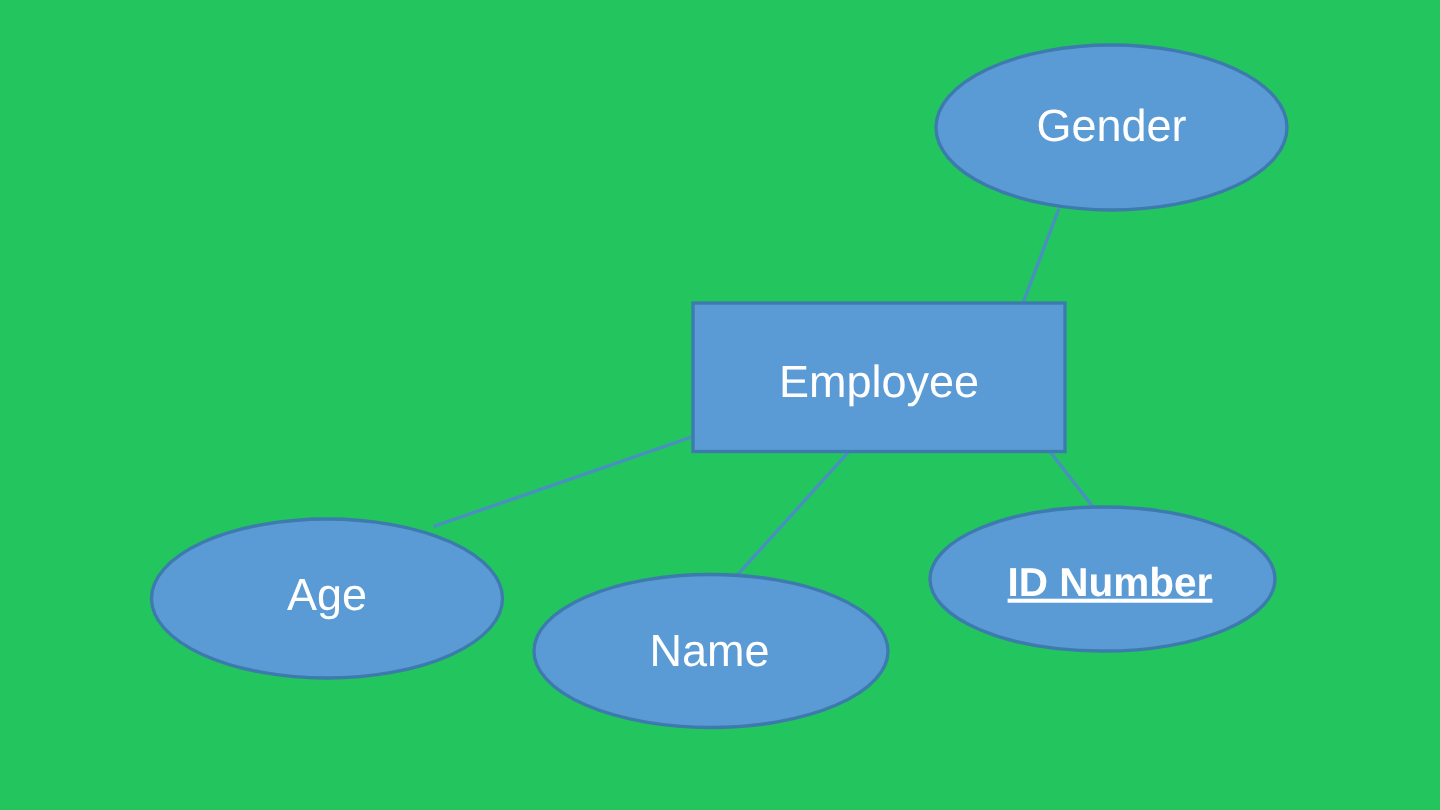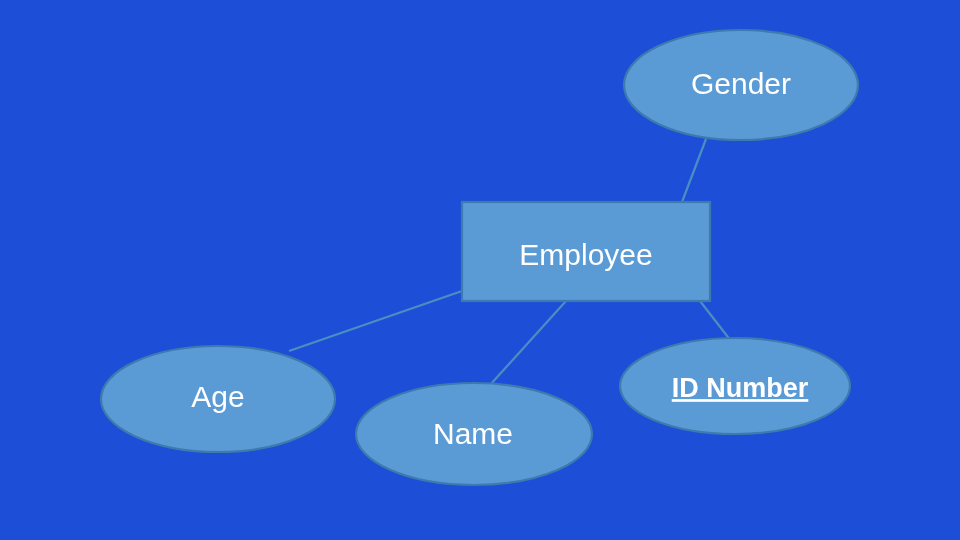--- a/index.html
+++ b/index.html
@@ -11,21 +11,21 @@
   body {
     width: 960px;
     height: 540px;
     overflow: hidden;
     font-family: "Liberation Sans", sans-serif;
   }
   #diagram-canvas {
     position: relative;
     width: 960px;
     height: 540px;
-    background: #1d4ed8;
+    background: #22c55e;
   }
   #er-svg {
     display: block;
     width: 960px;
     height: 540px;
   }
   .edge-line {
     stroke: #4A8FC2;
     stroke-width: 2.2;
     stroke-linecap: butt;

